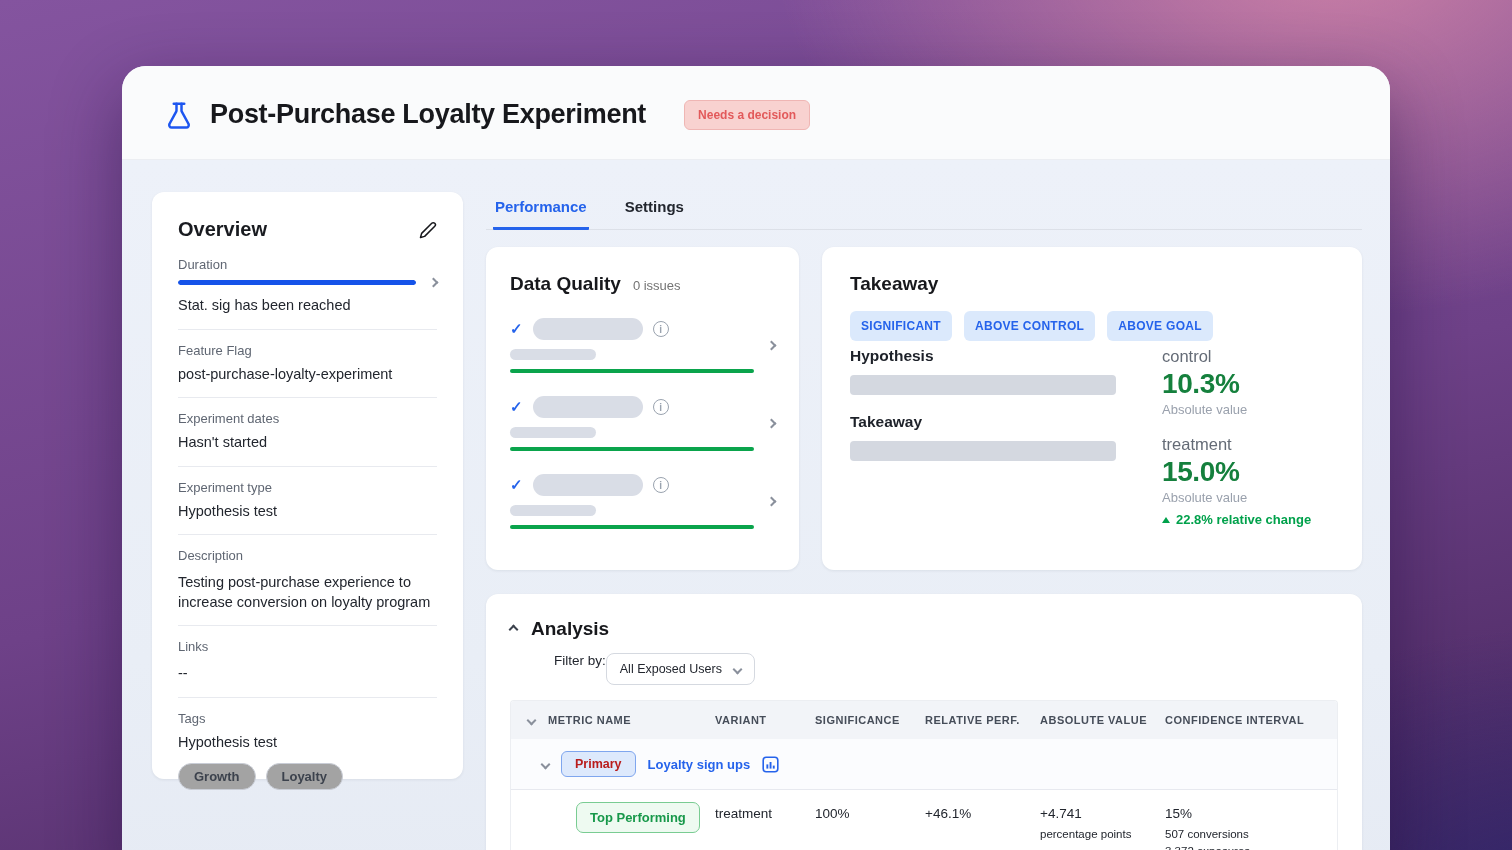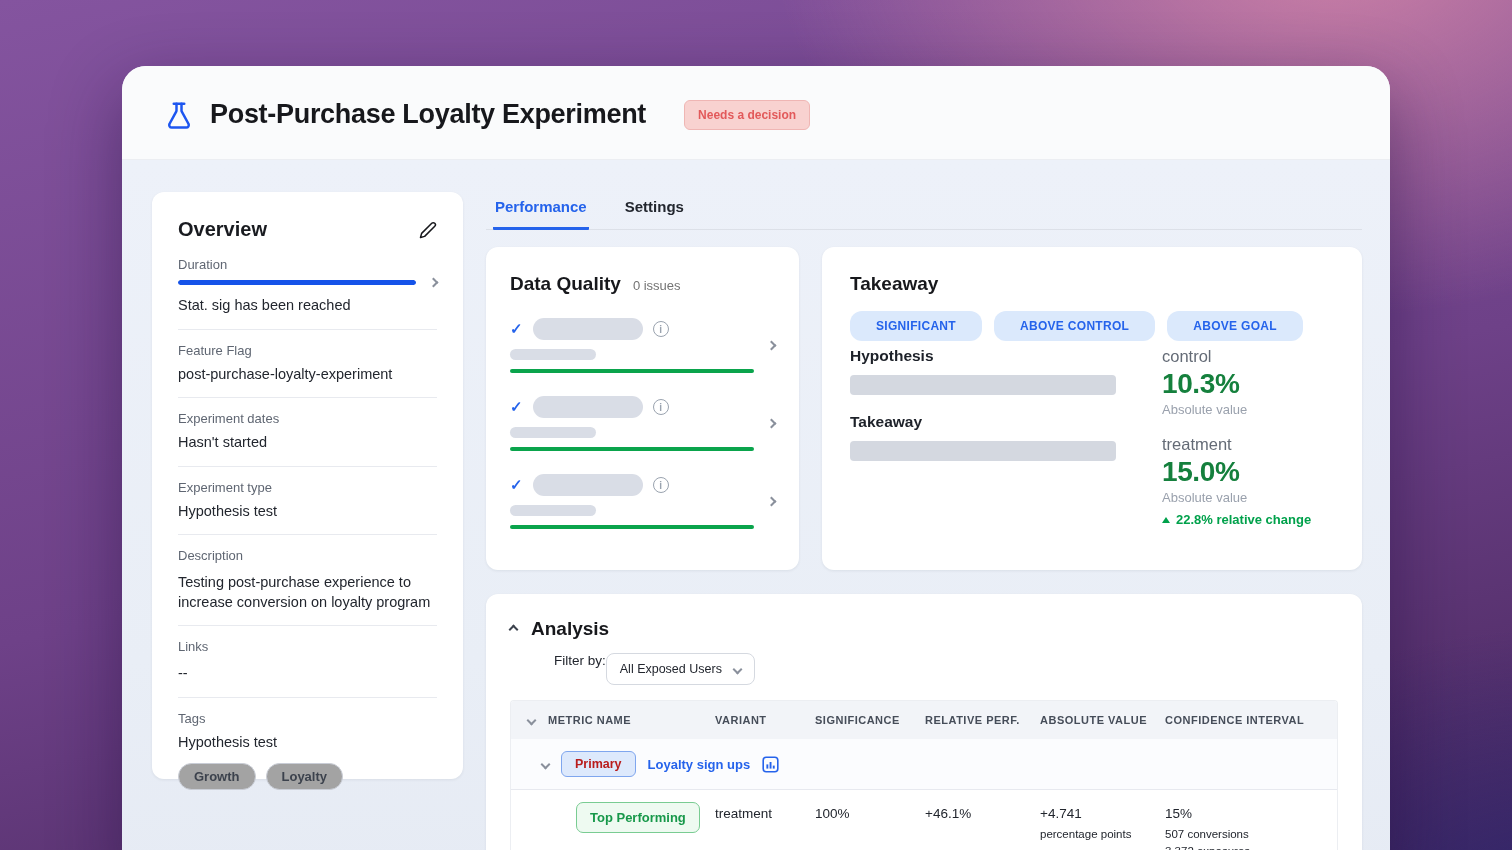--- a/index.html
+++ b/index.html
@@ -77,21 +77,21 @@
     width:16px; height:16px; border:1.5px solid #9aa3af; border-radius:50%; color:#9aa3af;
     font-size:10px; display:flex; align-items:center; justify-content:center; font-weight:600;
   }
   .green-bar { height:4px; border-radius:2px; background:#0aa44c; margin-top:9px; width:100%; }
   .dq-chev { margin-left:14px; }
   
   .sum-card { flex:1; height:323px; padding:26px 28px; }
   .badge-row { display:flex; gap:12px; margin-top:16px; }
   .blue-badge {
     background:#dbe9fc; color:#2563eb; font-size:12px; font-weight:600; letter-spacing:.3px;
-    padding:8px 26px; border-radius:12px; text-transform:uppercase;
+    padding:8px 11px; border-radius:6px; text-transform:uppercase;
   }
   .sum-cols { display:flex; margin-top:6px; }
   .sum-left { flex:1; padding-right:46px; }
   .sum-label { font-size:15.5px; font-weight:600; color:#1d2129; }
   .sum-skel { height:20px; border-radius:4px; background:#d4d8e0; margin:10px 0 18px; width:100%; }
   .cta-btn {
     display:inline-block; background:#0b57f0; color:#fff; font-size:15.5px; font-weight:600;
     padding:13px 24px; border-radius:8px; border:none; cursor:pointer; margin-top:4px;
     font-family:"Liberation Sans", sans-serif;
   }

